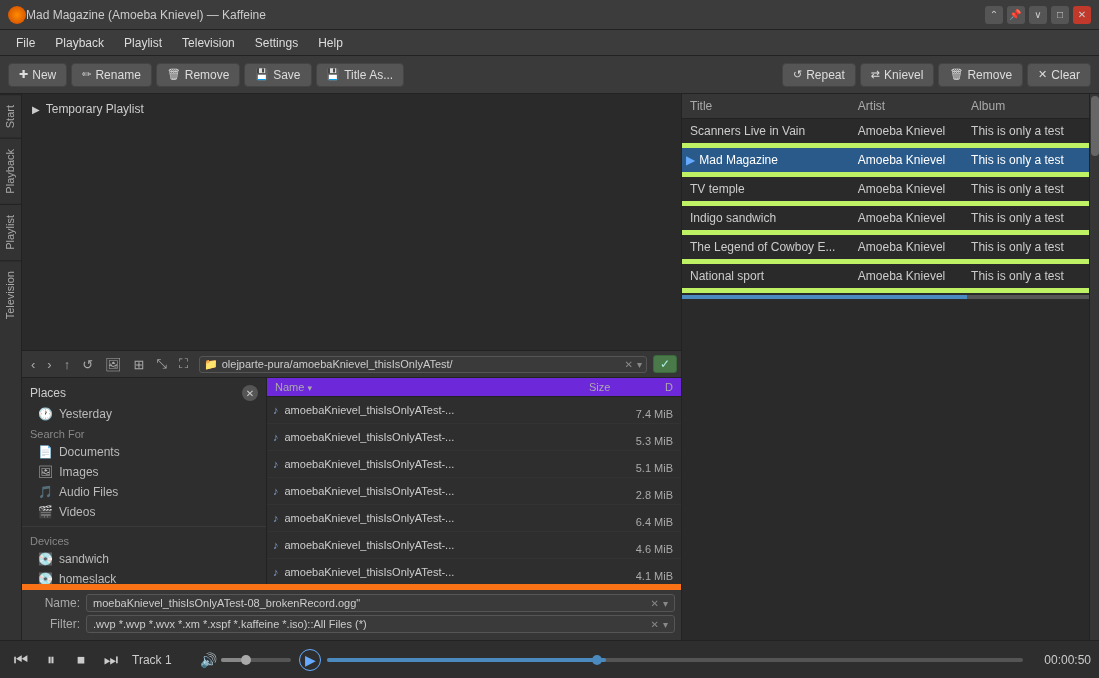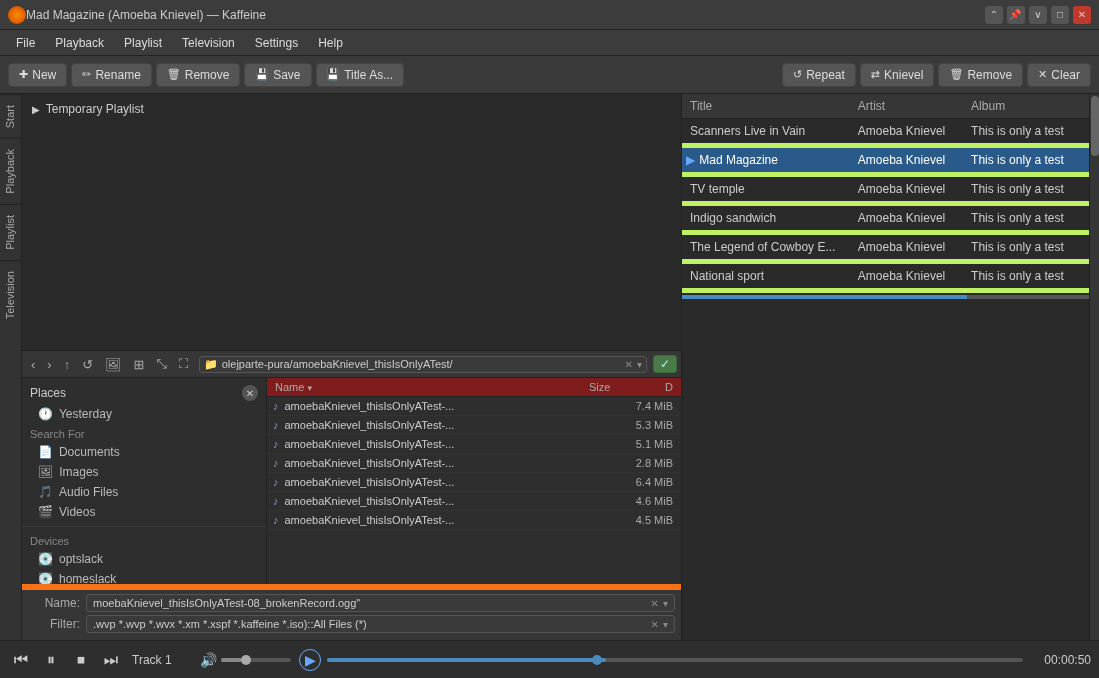--- a/index.html
+++ b/index.html
@@ -278,21 +278,21 @@
       flex: 1;
       display: flex;
       overflow: hidden;
     }
     .file-list {
       flex: 1;
       overflow-y: auto;
     }
     .file-list-header {
       display: flex;
-      background: #7f1d1d;
+      background: #6d28d9;
       border-bottom: 1px solid #222;
       padding: 3px 0;
       font-size: 11px;
       color: #aaa;
     }
     .file-col-name {
       flex: 1;
       padding: 0 8px;
       cursor: pointer;
     }
@@ -325,20 +325,21 @@
       overflow: hidden;
       text-overflow: ellipsis;
       white-space: nowrap;
     }
     .file-row-size {
       width: 80px;
       font-size: 11px;
       color: #aaa;
       text-align: right;
       padding-right: 8px;
+      margin-top: 8px;
     }
 
     
     .fb-bottom {
       background: #363636;
       border-top: 6px solid #f97316;
       padding: 4px 6px;
     }
     .fb-input-row {
       display: flex;
@@ -699,21 +700,21 @@
             <span>Audio Files</span>
           </div>
           <div class="sidebar-item">
             <span class="sidebar-item-icon">🎬</span>
             <span>Videos</span>
           </div>
           <div class="sidebar-separator"></div>
           <div class="sidebar-label-section">Devices</div>
           <div class="sidebar-item">
             <span class="sidebar-item-icon">💽</span>
-            <span>optslack</span>
+            <span>sandwich</span>
           </div>
           <div class="sidebar-item">
             <span class="sidebar-item-icon">💽</span>
             <span>homeslack</span>
           </div>
         </div>
 
         <div class="file-list">
           <div class="file-list-header">
             <div class="file-col-name">
@@ -753,21 +754,21 @@
             <span class="file-row-size">6.4 MiB</span>
           </div>
           <div class="file-row">
             <span class="file-row-icon">♪</span>
             <span class="file-row-name">amoebaKnievel_thisIsOnlyATest-...</span>
             <span class="file-row-size">4.6 MiB</span>
           </div>
           <div class="file-row">
             <span class="file-row-icon">♪</span>
             <span class="file-row-name">amoebaKnievel_thisIsOnlyATest-...</span>
-            <span class="file-row-size">4.5 MiB</span>
+            <span class="file-row-size">4.1 MiB</span>
           </div>
         </div>
       </div>
 
       <div class="fb-bottom">
         <div class="fb-input-row">
           <span class="fb-input-label">Name:</span>
           <div class="fb-input-field">
             <span class="fb-input-text">moebaKnievel_thisIsOnlyATest-08_brokenRecord.ogg"</span>
             <span class="fb-input-clear">✕</span>

